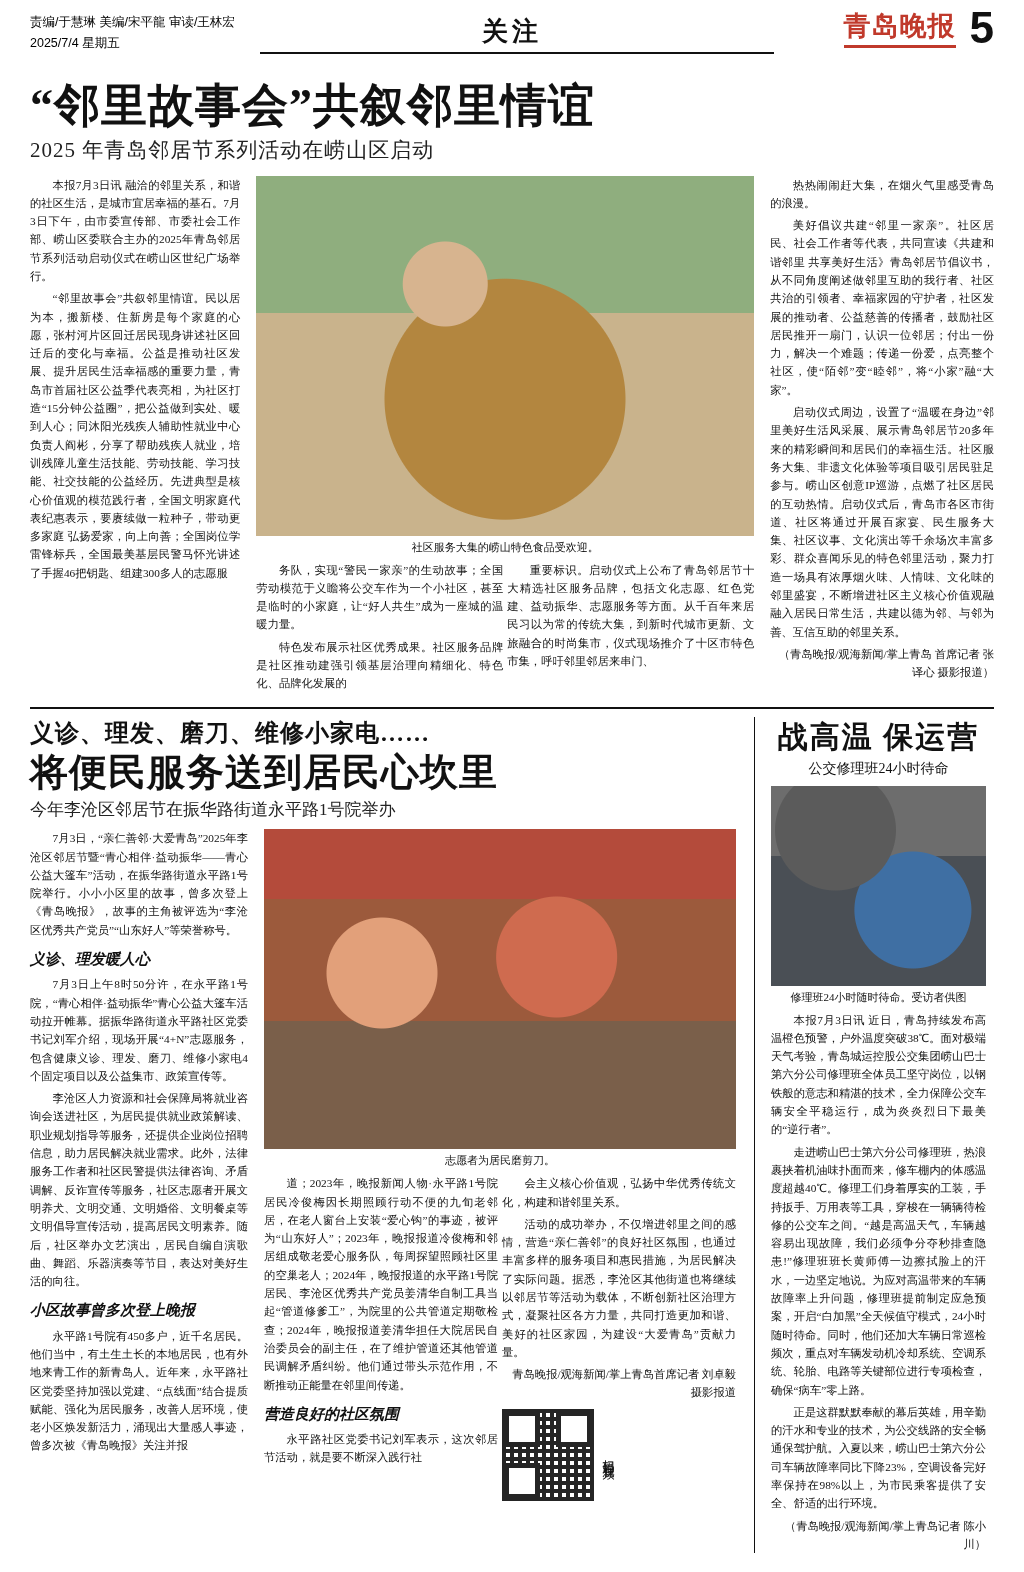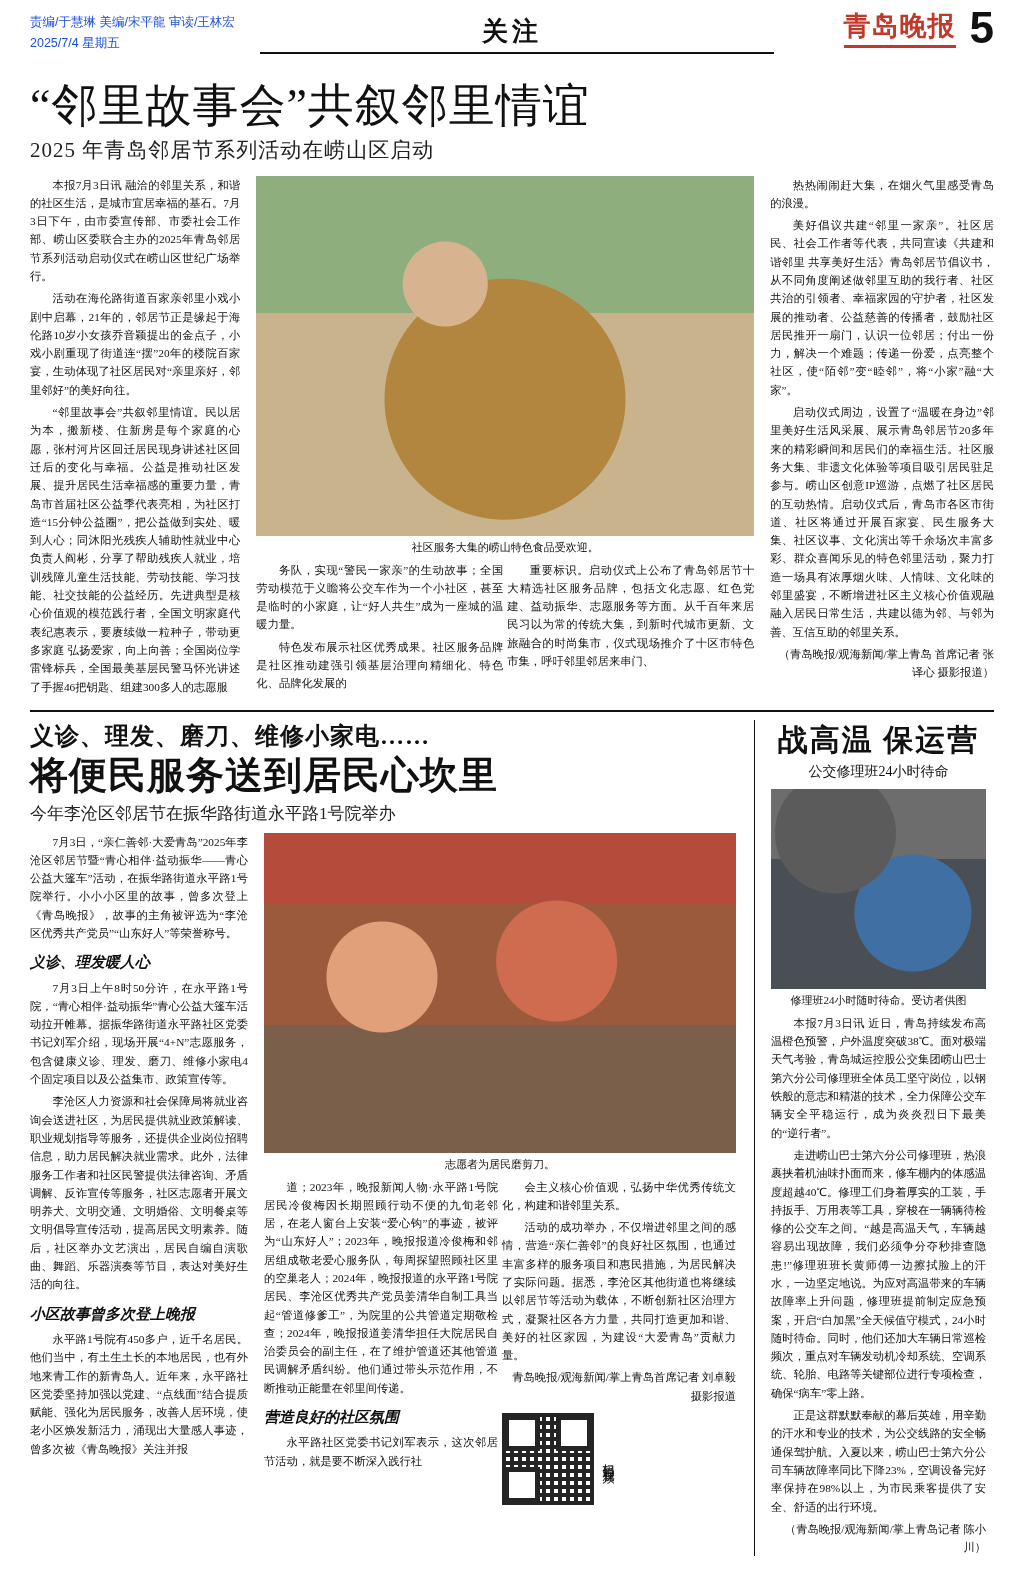--- a/index.html
+++ b/index.html
@@ -8,31 +8,31 @@
     background:#ffffff;
     font-family:"Liberation Serif", serif;
     color:#111;
     position:relative;
     overflow:hidden;
   }
   .page { position:relative; width:1024px; height:1572px; padding:0; box-sizing:border-box; }
 
   
   .masthead { position:relative; height:66px; padding:10px 30px 0 30px; box-sizing:border-box; }
-  .mh-left { position:absolute; left:30px; top:12px; font-size:12.5px; line-height:1.65; font-family:"Liberation Sans", sans-serif; color:#1d4ed8; }
+  .mh-left { position:absolute; left:30px; top:12px; font-size:12.5px; line-height:1.65; font-family:"Liberation Sans", sans-serif; color:#000000; }
   .mh-center { position:absolute; left:0; right:0; top:14px; text-align:center; font-size:26px; font-weight:bold; letter-spacing:4px; }
   .mh-right { position:absolute; right:30px; top:8px; display:flex; gap:14px; }
   .mh-logo { font-size:27px; font-weight:bold; color:#c0392b; font-family:"Liberation Serif", serif; letter-spacing:1px;
              border-bottom:3px solid #c0392b; padding-bottom:1px;}
   .mh-pageno { font-size:44px; font-weight:bold; color:#111; line-height:0.9; font-family:"Liberation Sans", sans-serif;}
   .mh-rule { position:absolute; left:260px; right:250px; top:52px; border-top:2px solid #111; }
 
   
   .headline-wrap { padding:8px 30px 0 30px; }
-  .h1 { font-size:46px; font-weight:normal; letter-spacing:1px; line-height:1.12; margin:6px 0 4px 0; }
+  .h1 { font-size:46px; font-weight:bold; letter-spacing:1px; line-height:1.12; margin:6px 0 4px 0; }
   .h2 { font-size:21px; letter-spacing:1px; color:#222; margin:0 0 6px 0; }
   .col { font-size:11.3px; line-height:1.62; text-align:justify; }
   .col p { margin:0 0 4px 0; text-indent:2em; }
 
   
   .top-area { display:flex; gap:16px; padding:6px 30px 0 30px; box-sizing:border-box; }
   .top-c1 { width:218px; }
   .top-c2 { width:516px; }
   .top-c3 { width:232px; }
 
@@ -114,21 +114,20 @@
   </div>
 
   <div class="headline-wrap">
     <div class="h1">“邻里故事会”共叙邻里情谊</div>
     <div class="h2">2025 年青岛邻居节系列活动在崂山区启动</div>
   </div>
 
   <div class="top-area">
     <div class="col top-c1">
       <p>本报7月3日讯  融洽的邻里关系，和谐的社区生活，是城市宜居幸福的基石。7月3日下午，由市委宣传部、市委社会工作部、崂山区委联合主办的2025年青岛邻居节系列活动启动仪式在崂山区世纪广场举行。</p>
-      <p>活动在海伦路街道百家亲邻里小戏小剧中启幕，21年的，邻居节正是缘起于海伦路10岁小女孩乔音颖提出的金点子，小戏小剧重现了街道连“摆”20年的楼院百家宴，生动体现了社区居民对“亲里亲好，邻里邻好”的美好向往。</p>
       <p>“邻里故事会”共叙邻里情谊。民以居为本，搬新楼、住新房是每个家庭的心愿，张村河片区回迁居民现身讲述社区回迁后的变化与幸福。公益是推动社区发展、提升居民生活幸福感的重要力量，青岛市首届社区公益季代表亮相，为社区打造“15分钟公益圈”，把公益做到实处、暖到人心；同沐阳光残疾人辅助性就业中心负责人阎彬，分享了帮助残疾人就业，培训残障儿童生活技能、劳动技能、学习技能、社交技能的公益经历。先进典型是核心价值观的模范践行者，全国文明家庭代表纪惠表示，要赓续做一粒种子，带动更多家庭 弘扬爱家，向上向善；全国岗位学雷锋标兵，全国最美基层民警马怀光讲述了手握46把钥匙、组建300多人的志愿服</p>
     </div>
 
     <div class="top-c2">
       <div class="photo ph-top" style="height:360px;"></div>
       <div class="caption">社区服务大集的崂山特色食品受欢迎。</div>
       <div class="split2">
         <div class="col">
           <p>务队，实现“警民一家亲”的生动故事；全国劳动模范于义瞻将公交车作为一个小社区，甚至是临时的小家庭，让“好人共生”成为一座城的温暖力量。</p>
           <p>特色发布展示社区优秀成果。社区服务品牌是社区推动建强引领基层治理向精细化、特色化、品牌化发展的</p>

